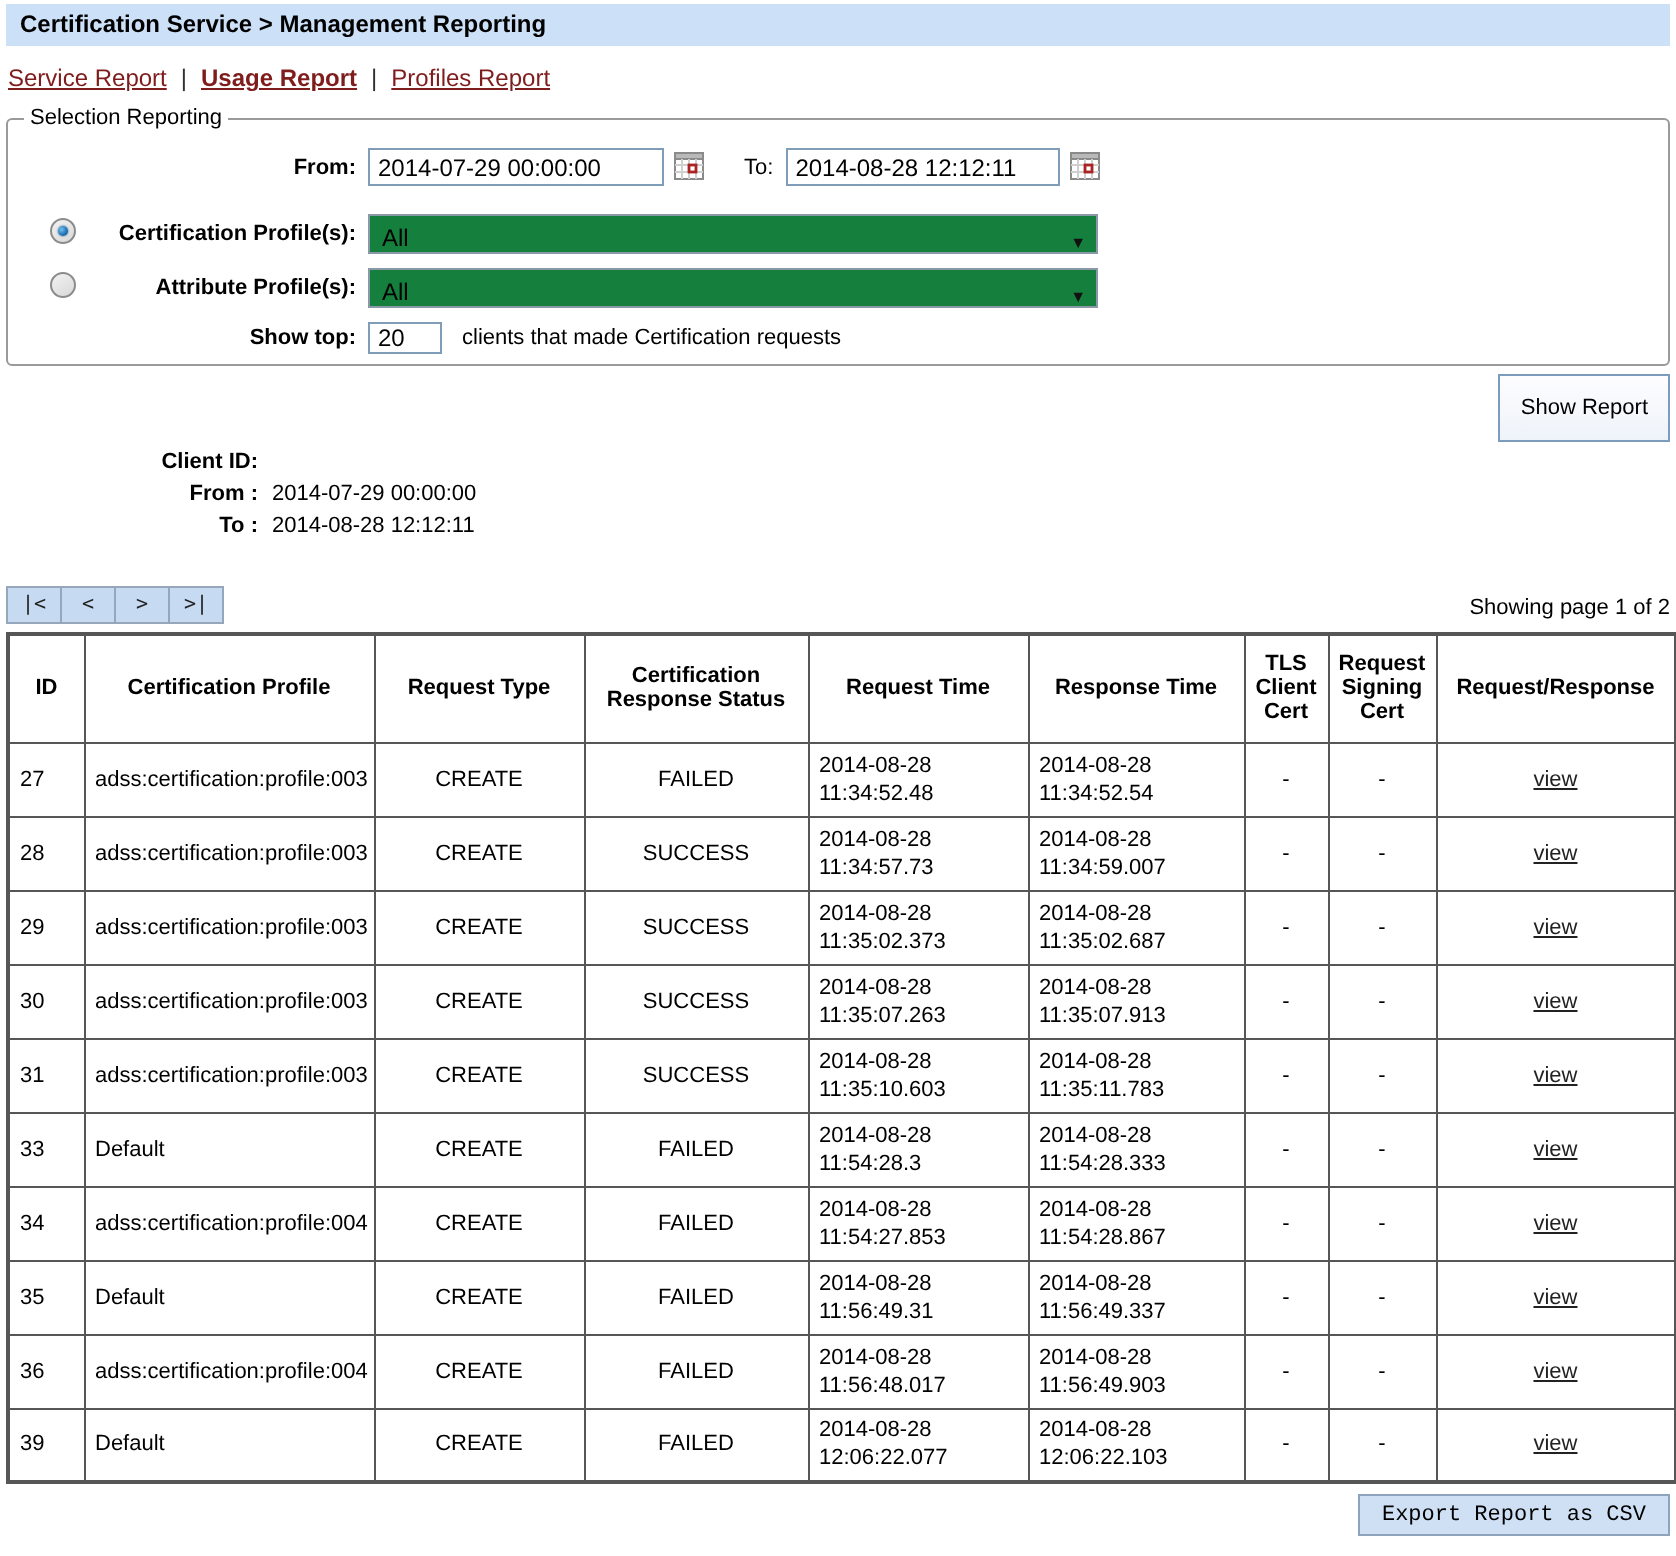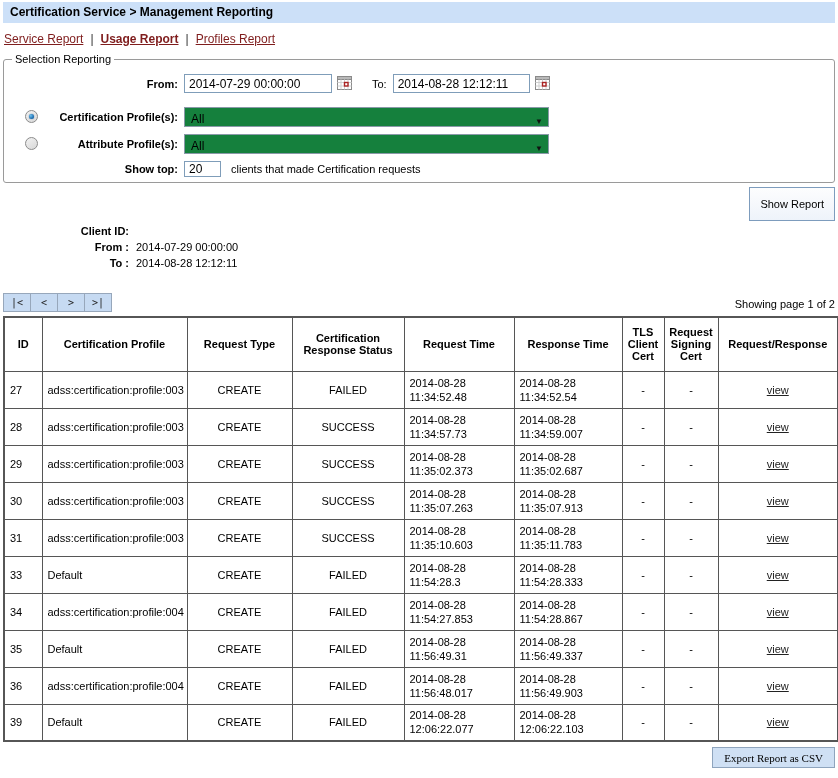--- a/index.html
+++ b/index.html
@@ -128,21 +128,21 @@
   .c-center { text-align:center; }
   .tl div { line-height:14px; }
   a.view-link { color:#222; text-decoration:underline; cursor:pointer; }
 
   
   .export-row { display:flex; justify-content:flex-end; margin-top:5px; }
   button.exportbtn {
     height:21px; padding:0 11px;
     background:#cfe0f4; border:1px solid #8ea4bd;
     font-size:11px; color:#000; cursor:pointer;
-    font-family:Liberation Serif, serif;
+    font-family:Liberation Mono, monospace;
   }
 </style>
 </head>
 <body>
 
 <div class="page">
 
   <div class="titlebar">Certification Service &gt; Management Reporting</div>
 
   <div class="nav">

